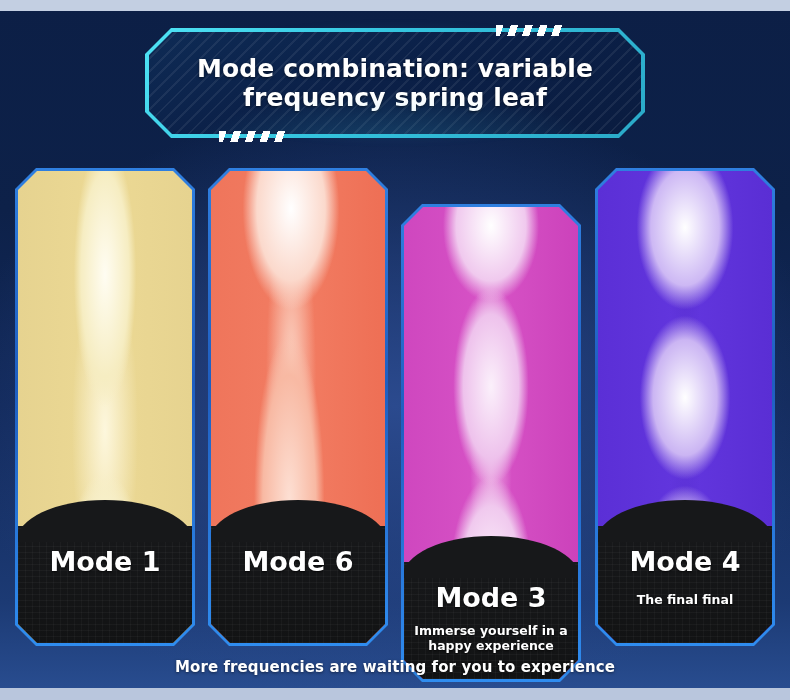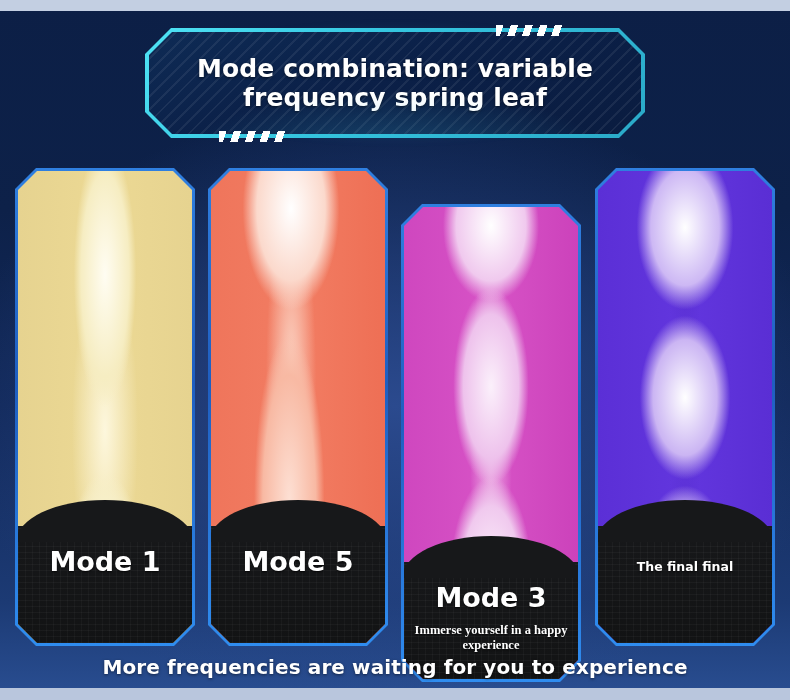--- a/index.html
+++ b/index.html
@@ -103,29 +103,29 @@
     color:#ffffff;font-size:27px;font-weight:bold;line-height:1;
     text-shadow:0 1px 2px rgba(0,0,0,.8);
     margin-top:6px;
   }
   .mode-desc{
     position:relative;z-index:2;
     color:#ffffff;font-size:12.5px;font-weight:bold;line-height:1.22;
     text-align:center;padding:0 8px;margin-top:17px;
     text-shadow:0 1px 2px rgba(0,0,0,.8);
   }
-  .mode-desc.two-line{margin-top:12px;font-family:Liberation Serif, serif;}
+  .mode-desc.two-line{margin-top:12px;}
 
   
   #footer{
     position:absolute;left:0;bottom:12px;width:790px;height:42px;
     display:flex;align-items:center;justify-content:center;
   }
   #footer-text{
-    color:#ffffff;font-size:20px;font-weight:bold;letter-spacing:.1px;
+    color:#ffffff;font-size:15px;font-weight:bold;letter-spacing:.1px;
     text-shadow:0 1px 3px rgba(0,0,0,.5);
   }
 </style>
 </head>
 <body>
 
 <div id="stage">
 
   <div class="edge-strip top"></div>
 
@@ -160,21 +160,21 @@
     <div class="card" style="left:208px;">
       <div class="card-border" style="background:linear-gradient(180deg,#2f7fe0 0%,#1f5ec0 45%,#2f8df0 100%);"></div>
       <div class="card-inner">
         <div class="tex-base" style="background:linear-gradient(90deg,#ef755b 0%,#f27d63 50%,#ee6f55 100%);"></div>
         <div class="tex-shape" style="background:
                radial-gradient(ellipse 62px 130px at 46% 8%, #ffffff 0%, #fbd9cc 55%, rgba(251,217,204,0) 78%),
                radial-gradient(ellipse 44px 210px at 45% 70%, #fde0d4 0%, #f8b9a3 60%, rgba(248,185,163,0) 80%),
                radial-gradient(ellipse 34px 260px at 46% 45%, #fcd9ca 0%, rgba(252,217,202,0) 74%);"></div>
         <div class="label">
           <div class="label-curve"></div>
-          <div class="mode-name">Mode 5</div>
+          <div class="mode-name">Mode 6</div>
         </div>
       </div>
     </div>
 
     <div class="card" style="left:401px;margin-top:36px;">
       <div class="card-border" style="background:linear-gradient(180deg,#2f7fe0 0%,#1f5ec0 45%,#2f8df0 100%);"></div>
       <div class="card-inner">
         <div class="tex-base" style="background:linear-gradient(90deg,#cf47bf 0%,#d753c6 50%,#cc42bb 100%);"></div>
         <div class="tex-shape" style="background:
                radial-gradient(ellipse 60px 95px at 50% 4%, #ffffff 0%, #f0c9ee 58%, rgba(240,201,238,0) 80%),
@@ -194,20 +194,21 @@
       <div class="card-inner">
         <div class="tex-base" style="background:linear-gradient(90deg,#5b2fd6 0%,#6236de 50%,#5a2ed4 100%);"></div>
         <div class="tex-shape" style="background:
                radial-gradient(ellipse 62px 105px at 50% 12%, #ffffff 0%, #cdb8f4 55%, rgba(205,184,244,0) 78%),
                radial-gradient(ellipse 58px 105px at 50% 48%, #ffffff 0%, #cbb5f3 55%, rgba(203,181,243,0) 78%),
                radial-gradient(ellipse 60px 105px at 50% 84%, #ffffff 0%, #cdb8f4 55%, rgba(205,184,244,0) 78%),
                radial-gradient(ellipse 22px 90px at 50% 26%, rgba(86,45,206,.55) 0%, rgba(86,45,206,0) 72%),
                radial-gradient(ellipse 22px 90px at 50% 70%, rgba(86,45,206,.5) 0%, rgba(86,45,206,0) 72%);"></div>
         <div class="label">
           <div class="label-curve"></div>
+          <div class="mode-name">Mode 4</div>
           <div class="mode-desc">The final final</div>
         </div>
       </div>
     </div>
 
   </div>
 
   <div id="footer">
     <div id="footer-text">More frequencies are waiting for you to experience</div>
   </div>

